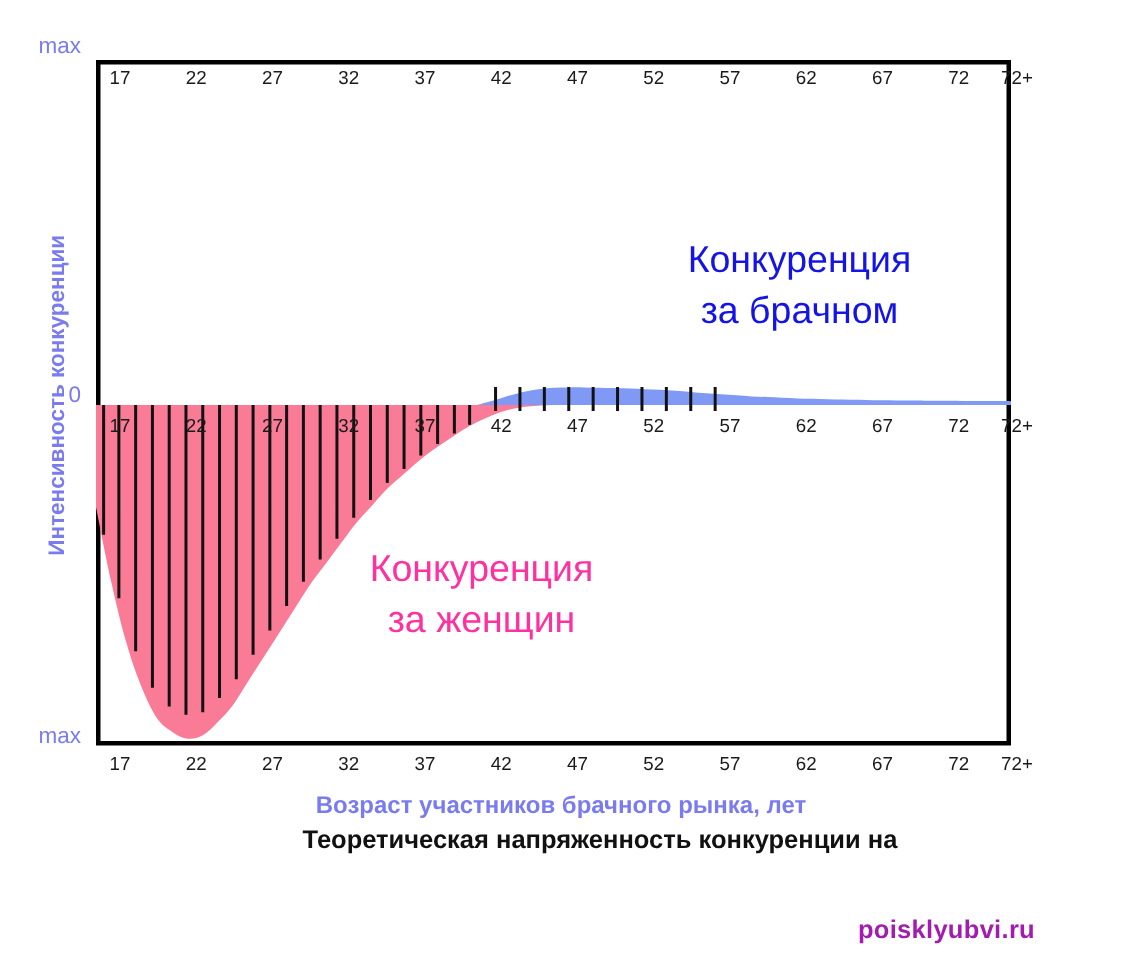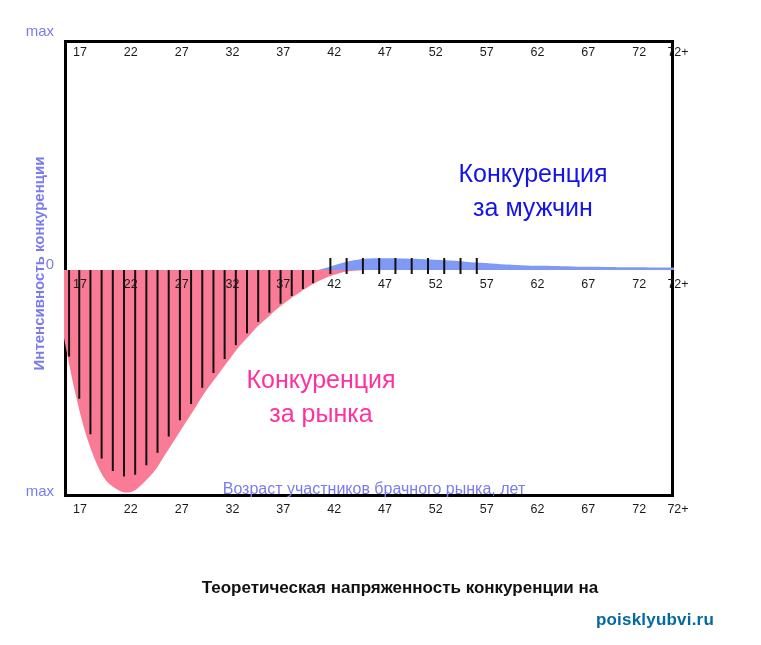--- a/index.html
+++ b/index.html
@@ -114,51 +114,51 @@
     left: 196px;
     top: 363px;
     width: 250px;
     color: #ff30a0;
   }
 
   
   .x-axis-title {
     position: absolute;
     left: 64px;
-    top: 480px;
+    top: 529px;
     width: 620px;
     text-align: center;
     color: #7b7bf0;
     font-size: 16px;
-    font-weight: normal;
+    font-weight: bold;
     white-space: nowrap;
   }
 
   
   .caption {
     position: absolute;
     left: 110px;
     top: 548px;
     width: 580px;
     text-align: center;
     color: #111111;
     font-size: 17px;
     font-weight: bold;
     line-height: 1.38;
   }
-  .caption-line { display: block; margin-top: 28px; }
+  .caption-line { display: block; }
 
   
   .watermark {
     position: absolute;
-    left: 424px;
+    left: 400px;
     top: 610px;
     width: 290px;
     text-align: right;
-    color: #0369a1;
+    color: #a21caf;
     font-size: 17px;
     font-weight: bold;
     letter-spacing: 0.2px;
   }
 </style>
 </head>
 <body>
 
 <div id="root">
 
@@ -258,25 +258,25 @@
       <span class="tick-lab" style="left: 355.8px;">52</span>
       <span class="tick-lab" style="left: 406.7px;">57</span>
       <span class="tick-lab" style="left: 457.5px;">62</span>
       <span class="tick-lab" style="left: 508.3px;">67</span>
       <span class="tick-lab" style="left: 559.2px;">72</span>
       <span class="tick-lab" style="left: 598px;">72+</span>
     </div>
 
   <div class="annot annot-male">
     <span>Конкуренция</span><br>
-    <span>за мужчин</span>
+    <span>за брачном</span>
   </div>
   <div class="annot annot-female">
     <span>Конкуренция</span><br>
-    <span>за рынка</span>
+    <span>за женщин</span>
   </div>
 
   <div class="x-axis-title">Возраст участников брачного рынка, лет</div>
 
   <div class="caption">
     <span class="caption-line">Теоретическая напряженность конкуренции на</span>
   </div>
 
   <div class="watermark">poisklyubvi.ru</div>
 

